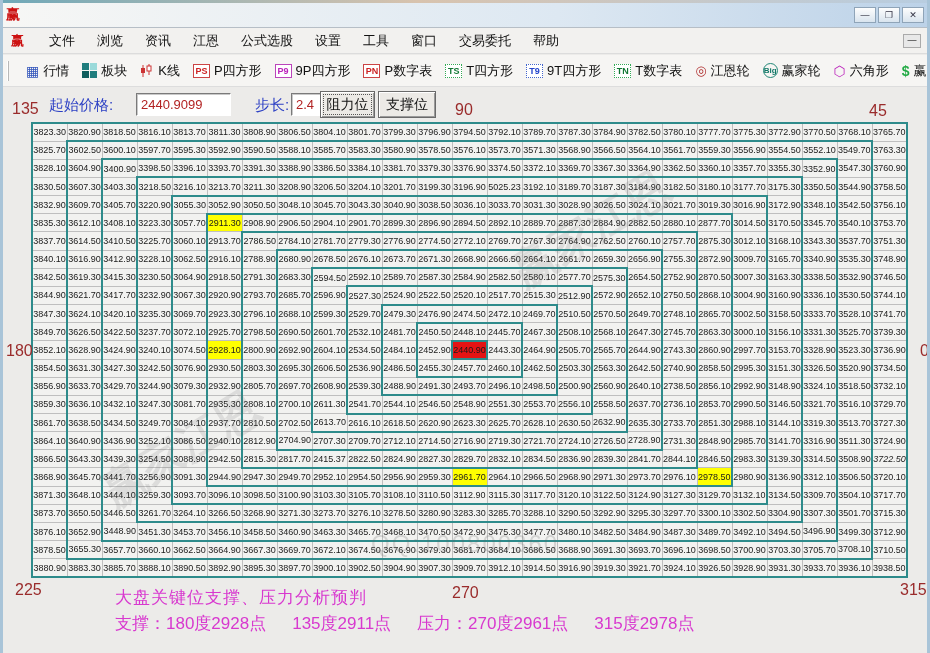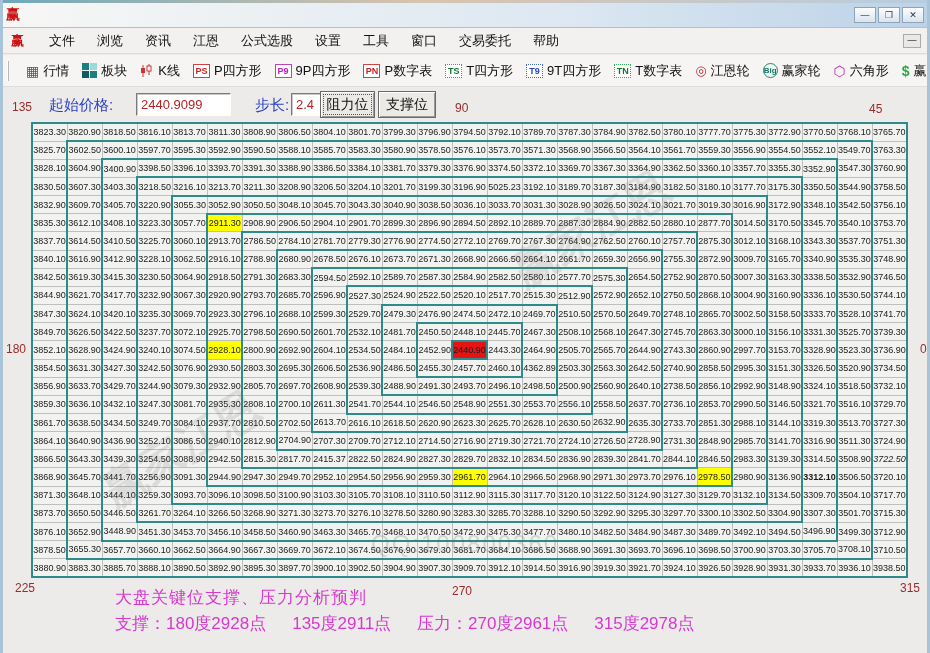--- a/index.html
+++ b/index.html
@@ -59,21 +59,21 @@
   .combo-val { position:absolute; left:4px; top:3px; font-size:13px; color:#b22222; }
   .combo-btn { position:absolute; right:1px; top:1px; width:17px; height:19px;
     background:linear-gradient(#f4f4f4,#d9d9d9); border:1px solid #9a9a9a; font-size:8px;
     color:#222; text-align:center; line-height:18px; }
   .cbtn { position:absolute; top:3px; height:27px; background:#eceae6; border:1px solid #6a6a6a;
     box-shadow:inset 1px 1px 0 #fff, inset -1px -1px 0 #9a9a9a;
     font-size:14px; color:#111; text-align:center; font-family:inherit; }
   .btn-res { left:317px; width:55px; outline:1px dotted #555; outline-offset:-4px; }
   .btn-sup { left:375px; width:58px; }
   
-  .alabel { position:absolute; font-size:12px; color:#9a2b2b; z-index:5; }
+  .alabel { position:absolute; font-size:16px; color:#9a2b2b; z-index:5; }
   .al-135 { left:9px;  top:100px; } .al-90 { left:452px; top:101px; } .al-45 { left:866px; top:102px; }
   .al-180 { left:3px;  top:342px; } .al-0  { left:917px; top:342px; }
   .al-225 { left:12px; top:581px; } .al-270{ left:449px; top:584px; } .al-315{ left:897px; top:581px; }
   
   .gridwrap { position:absolute; left:28px; top:122px; width:877px; height:456px; z-index:2; }
   table.gann { width:877px; height:456px; border-collapse:collapse; table-layout:fixed; }
   table.gann td { border:1px solid #bfbfbf; font-size:9px; color:#1a1a1a; text-align:center;
     vertical-align:middle; overflow:hidden; white-space:nowrap; padding:0; background:#f2f2f0; }
   td.red { color:#e01010; } td.mag { color:#d816c8; }
   td.yel { background:#ffff00 !important; color:#e01010; }
@@ -537,21 +537,21 @@
           <td class="red" style="border-left: 2px solid rgb(46, 139, 139);">3628.90</td>
           <td class="red" style="border-left: 2px solid rgb(46, 139, 139);">3424.90</td>
           <td class="red" style="border-left: 2px solid rgb(46, 139, 139);">3240.10</td>
           <td class="red" style="border-left: 2px solid rgb(46, 139, 139);">3074.50</td>
           <td class="yel" style="border-left: 2px solid rgb(46, 139, 139);">2928.10</td>
           <td class="red" style="border-left: 2px solid rgb(46, 139, 139);">2800.90</td>
           <td class="red" style="border-left: 2px solid rgb(46, 139, 139);">2692.90</td>
           <td class="red" style="border-left: 2px solid rgb(46, 139, 139);">2604.10</td>
           <td class="red" style="border-left: 2px solid rgb(46, 139, 139);">2534.50</td>
           <td class="red" style="border-left: 2px solid rgb(46, 139, 139);">2484.10</td>
-          <td class="red" style="border-left: 2px solid rgb(46, 139, 139); text-align: right;">2452.90</td>
+          <td class="red" style="border-left: 2px solid rgb(46, 139, 139);">2452.90</td>
           <td class="ctr" style="border-width: 2px; border-style: solid; border-color: rgb(46, 139, 139);">2440.90</td>
           <td class="mag" style="border-right: 2px solid rgb(46, 139, 139);">2443.30</td>
           <td class="mag" style="border-right: 2px solid rgb(46, 139, 139);">2464.90</td>
           <td class="mag" style="border-right: 2px solid rgb(46, 139, 139);">2505.70</td>
           <td class="mag" style="border-right: 2px solid rgb(46, 139, 139);">2565.70</td>
           <td class="mag" style="border-right: 2px solid rgb(46, 139, 139);">2644.90</td>
           <td class="mag" style="border-right: 2px solid rgb(46, 139, 139);">2743.30</td>
           <td class="mag" style="border-right: 2px solid rgb(46, 139, 139);">2860.90</td>
           <td class="mag" style="border-right: 2px solid rgb(46, 139, 139);">2997.70</td>
           <td class="mag" style="border-right: 2px solid rgb(46, 139, 139);">3153.70</td>
@@ -567,21 +567,21 @@
           <td style="border-left: 2px solid rgb(46, 139, 139);">3076.90</td>
           <td style="border-left: 2px solid rgb(46, 139, 139);">2930.50</td>
           <td style="border-left: 2px solid rgb(46, 139, 139);">2803.30</td>
           <td style="border-left: 2px solid rgb(46, 139, 139);">2695.30</td>
           <td style="border-left: 2px solid rgb(46, 139, 139);">2606.50</td>
           <td style="border-left: 2px solid rgb(46, 139, 139);">2536.90</td>
           <td class="red" style="border-left: 2px solid rgb(46, 139, 139);">2486.50</td>
           <td class="red" style="border-bottom: 2px solid rgb(46, 139, 139); border-left: 2px solid rgb(46, 139, 139);">2455.30</td>
           <td class="mag" style="border-bottom: 2px solid rgb(46, 139, 139);">2457.70</td>
           <td class="red" style="border-bottom: 2px solid rgb(46, 139, 139); border-right: 2px solid rgb(46, 139, 139);">2460.10</td>
-          <td class="red" style="border-right: 2px solid rgb(46, 139, 139);">4362.89</td>
+          <td class="red" style="border-right: 2px solid rgb(46, 139, 139);">2462.50</td>
           <td style="border-right: 2px solid rgb(46, 139, 139);">2503.30</td>
           <td style="border-right: 2px solid rgb(46, 139, 139);">2563.30</td>
           <td style="border-right: 2px solid rgb(46, 139, 139);">2642.50</td>
           <td style="border-right: 2px solid rgb(46, 139, 139);">2740.90</td>
           <td style="border-right: 2px solid rgb(46, 139, 139);">2858.50</td>
           <td style="border-right: 2px solid rgb(46, 139, 139);">2995.30</td>
           <td style="border-right: 2px solid rgb(46, 139, 139);">3151.30</td>
           <td style="border-right: 2px solid rgb(46, 139, 139);">3326.50</td>
           <td style="border-right: 2px solid rgb(46, 139, 139);">3520.90</td>
           <td style="border-right: 2px solid rgb(46, 139, 139);">3734.50</td>
@@ -737,21 +737,21 @@
           <td class="yel" style="border-bottom: 2px solid rgb(46, 139, 139);">2961.70</td>
           <td style="border-bottom: 2px solid rgb(46, 139, 139);">2964.10</td>
           <td style="border-bottom: 2px solid rgb(46, 139, 139);">2966.50</td>
           <td style="border-bottom: 2px solid rgb(46, 139, 139);">2968.90</td>
           <td style="border-bottom: 2px solid rgb(46, 139, 139);">2971.30</td>
           <td style="border-bottom: 2px solid rgb(46, 139, 139);">2973.70</td>
           <td style="border-bottom: 2px solid rgb(46, 139, 139);">2976.10</td>
           <td class="yel" style="border-bottom: 2px solid rgb(46, 139, 139); border-right: 2px solid rgb(46, 139, 139);">2978.50</td>
           <td style="border-right: 2px solid rgb(46, 139, 139);">2980.90</td>
           <td style="border-right: 2px solid rgb(46, 139, 139);">3136.90</td>
-          <td style="border-right: 2px solid rgb(46, 139, 139); font-weight: bold;">3312.10</td>
+          <td style="border-right: 2px solid rgb(46, 139, 139);">3312.10</td>
           <td style="border-right: 2px solid rgb(46, 139, 139);">3506.50</td>
           <td style="border-right: 2px solid rgb(46, 139, 139);">3720.10</td>
         </tr>
         <tr>
           <td style="border-left: 2px solid rgb(46, 139, 139);">3871.30</td>
           <td style="border-left: 2px solid rgb(46, 139, 139);">3648.10</td>
           <td style="border-left: 2px solid rgb(46, 139, 139);">3444.10</td>
           <td style="border-left: 2px solid rgb(46, 139, 139);">3259.30</td>
           <td class="red" style="border-bottom: 2px solid rgb(46, 139, 139); border-left: 2px solid rgb(46, 139, 139);">3093.70</td>
           <td style="border-bottom: 2px solid rgb(46, 139, 139);">3096.10</td>

